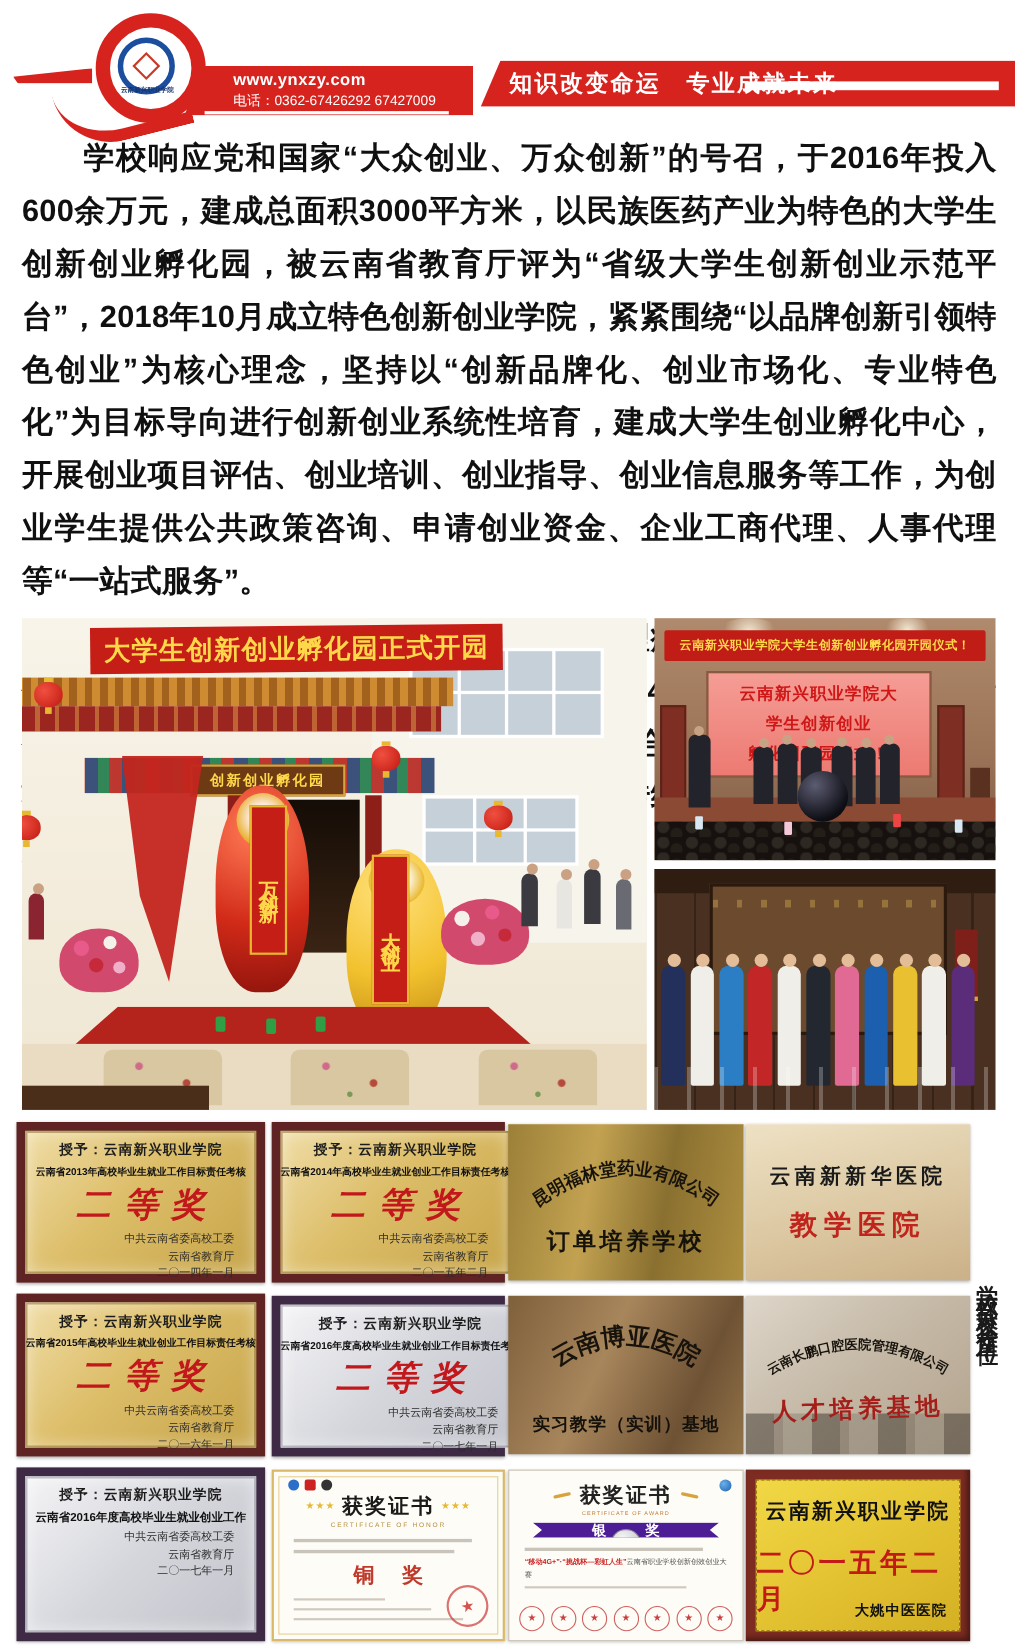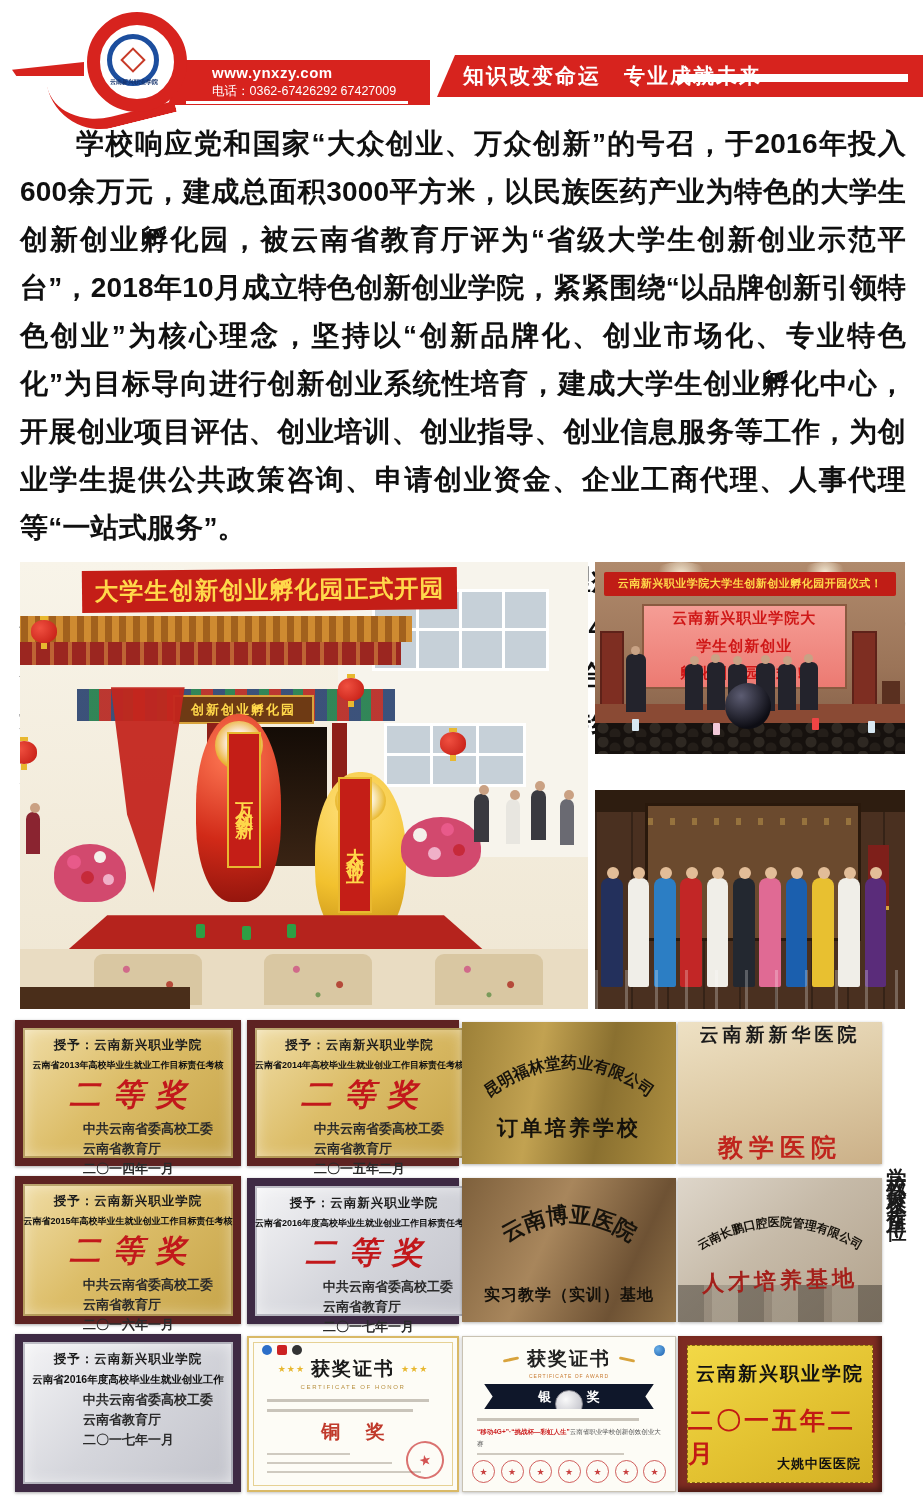--- a/index.html
+++ b/index.html
@@ -30,21 +30,21 @@
   .hdr-slogan{color:#fff;font-weight:bold;font-size:21px;letter-spacing:2px;margin-left:26px;white-space:pre;}
   .hdr-stripe{left:677px;top:74px;width:231px;height:8px;background:#fff;z-index:2;}
 
   
   .intro{left:20px;top:120px;width:886px;color:#101010;}
   .intro p{margin:0;font-size:28px;line-height:48px;text-align:justify;text-indent:2em;
            font-weight:600;letter-spacing:.2px;}
   .intro p + p{margin-top:4px;}
 
   
-  .photo{overflow:hidden;background:#d8d0c0;font-family:Liberation Serif, serif;}
+  .photo{overflow:hidden;background:#d8d0c0;}
   .ph1{left:20px;top:562px;width:568px;height:447px;background:linear-gradient(#f8f4e9,#efe6d2);}
   .ph1 .bldg{left:56%;top:0;width:44%;height:66%;background:#f7f4ec;}
   .ph1 .win{background:#fff;padding:3px;display:grid;gap:3px;}
   .ph1 .win i{background:#c6d0d8;display:block;}
   .ph1 .banner{left:11%;top:1.5%;width:66%;height:9.5%;background:#c41e17;transform:rotate(-.6deg);
       display:flex;align-items:center;justify-content:center;color:#ffd84a;font-weight:bold;font-size:24px;letter-spacing:1px;}
   .ph1 .tiles{left:-1%;top:12%;width:70%;height:6%;
       background:repeating-linear-gradient(90deg,#cf8b31 0 7px,#a2611d 7px 14px);}
   .ph1 .beam{left:-1%;top:18%;width:68%;height:5%;background:#9b2620;
       background-image:repeating-linear-gradient(90deg,rgba(255,215,90,.35) 0 4px,transparent 4px 18px);}
@@ -75,21 +75,21 @@
   .ph1 .carpet{left:6%;top:79%;width:78%;height:10.5%;background:#b5231d;
       clip-path:polygon(12% 0,88% 0,100% 100%,0 100%);}
   .ph1 .can{width:9px;height:14px;background:#2f9e44;border-radius:2px;}
   .ph1 .chairs{left:0;bottom:0;width:100%;height:13.5%;background:#e9dcc2;}
   .ph1 .chair{position:absolute;bottom:6%;height:86%;width:19%;border-radius:9px 9px 0 0;
       background:#d9c7a2;background-image:radial-gradient(circle at 30% 30%,#d06a8a 3px,transparent 4px),
       radial-gradient(circle at 70% 60%,#b54a3a 3px,transparent 4px),
       radial-gradient(circle at 50% 80%,#7a9a5a 2px,transparent 3px);}
   .ph1 .table{left:0;bottom:0;width:30%;height:5%;background:#4a2e1a;}
 
-  .ph2{left:595px;top:562px;width:310px;height:192px;background:linear-gradient(180deg,#b08a6c,#9b7458 55%,#7e5a44);}
+  .ph2{left:595px;top:562px;width:310px;height:220px;background:linear-gradient(180deg,#b08a6c,#9b7458 55%,#7e5a44);}
   .ph2 .glow{border-radius:50%;background:radial-gradient(circle,rgba(255,250,230,.85),rgba(255,250,230,0) 70%);}
   .ph2 .banner{left:3%;top:5%;width:94%;height:12.5%;background:#c01d16;border-radius:2px;
       display:flex;align-items:center;justify-content:center;color:#ffd84a;font-weight:bold;font-size:11px;letter-spacing:.5px;}
   .ph2 .screen{left:15%;top:22%;width:65%;height:42%;background:linear-gradient(#f59d95,#ec7a72);
       border:2px solid #8a5a40;display:flex;flex-direction:column;align-items:center;justify-content:center;
       color:#cf1717;font-weight:bold;line-height:1.85;}
   .ph2 .screen div{font-size:15px;letter-spacing:1px;}
   .ph2 .door{top:36%;width:8%;height:42%;background:#7e2e22;box-shadow:inset 0 0 0 2px rgba(0,0,0,.25);}
   .ph2 .stagefloor{left:0;top:74%;width:100%;height:12%;background:#8a4a34;}
   .ph2 .fig{background:#23232c;border-radius:6px 6px 0 0;}
@@ -136,32 +136,32 @@
       box-shadow:inset 0 0 0 2px rgba(120,90,20,.45),inset 0 0 16px rgba(255,255,255,.55);}
   .goldf .plq-face{background:linear-gradient(135deg,#f0dda6,#dcbd68 45%,#c6a449);}
   .silvf .plq-face{background:linear-gradient(135deg,#f4f4f6,#d5d6dc 50%,#c2c3cb);
       box-shadow:inset 0 0 0 2px rgba(90,90,110,.35),inset 0 0 16px rgba(255,255,255,.7);}
   .plq-grant{font-family:"Liberation Serif","DejaVu Serif",serif;font-weight:bold;font-size:12.5px;
       color:#1c1c1c;margin-top:9px;letter-spacing:1px;white-space:nowrap;}
   .plq-title{font-weight:bold;font-size:9px;color:#101010;margin-top:5px;white-space:nowrap;}
   .plq-award{font-family:"Liberation Serif","DejaVu Serif",serif;font-style:italic;font-weight:bold;
       font-size:31px;color:#c2181b;letter-spacing:12px;text-indent:12px;margin-top:2px;white-space:nowrap;}
   .plq-award.long{font-size:26px;letter-spacing:5px;text-indent:5px;}
-  .plq-orgs{align-self:flex-end;margin-right:20px;margin-top:3px;font-size:13px;font-weight:bold;
-      color:#2a2a2a;text-align:left;line-height:1.55;}
+  .plq-orgs{align-self:flex-end;margin-right:20px;margin-top:3px;font-size:10px;font-weight:normal;
+      color:#2a2a2a;text-align:right;line-height:1.55;}
 
   .metal{width:100%;height:100%;position:relative;display:flex;flex-direction:column;align-items:center;
       justify-content:flex-end;box-shadow:0 1px 3px rgba(0,0,0,.3);}
   .arc-svg{position:absolute;top:2px;left:0;width:100%;height:60%;}
   .arc-text{font-weight:bold;fill:#17130c;font-family:"Liberation Sans",sans-serif;}
   #c3 .metal{background:linear-gradient(100deg,#9c8038,#c2a251 35%,#8a7030 65%,#ae8f40);}
   #c3 .metal-line{font-size:21px;letter-spacing:3px;margin-bottom:22px;color:#15120c;font-weight:bold;}
   #c7 .metal{background:linear-gradient(115deg,#7e603c,#a8865c 40%,#6e5234 75%,#927348);}
   #c7 .metal-line{font-size:16px;letter-spacing:1px;margin-bottom:16px;color:#14100a;font-weight:bold;}
-  #c4 .metal{background:linear-gradient(165deg,#eee1c4,#dcc8a2 55%,#cbb088);justify-content:space-between;gap:15px;}
+  #c4 .metal{background:linear-gradient(165deg,#eee1c4,#dcc8a2 55%,#cbb088);justify-content:center;gap:15px;}
   #c4 .ml1{font-family:"Liberation Serif","DejaVu Serif",serif;font-size:19px;font-weight:bold;color:#1a1a1a;letter-spacing:4px;}
   #c4 .ml2{font-size:25px;font-weight:bold;color:#c0251d;letter-spacing:6px;}
   #c8 .metal{background:linear-gradient(140deg,#ded6ca,#c6baa8 45%,#b2a28c);}
   #c8 .shelf{position:absolute;bottom:0;left:0;width:100%;height:26%;opacity:.5;
       background:repeating-linear-gradient(90deg,#3a342c 0 26px,#6a6054 26px 34px,#8a8274 34px 60px);}
   #c8 .metal-line{font-size:22px;letter-spacing:4px;margin-bottom:26px;color:#a41f1a;font-weight:bold;z-index:2;
       transform:rotate(-2deg);}
 
   .cert{width:100%;height:100%;background:#fdfcf6;box-sizing:border-box;position:relative;
       box-shadow:0 1px 3px rgba(0,0,0,.25);}
@@ -181,21 +181,21 @@
       justify-content:center;font-size:14px;transform:rotate(-12deg);}
 
   #c11 .cert{border:1px solid #c9c2b2;}
   .c11-top{margin-top:9px;display:flex;align-items:center;justify-content:center;gap:8px;}
   .wheat{width:16px;height:3px;background:#d8a33c;transform:rotate(-12deg);border-radius:2px;}
   .wheat.r{transform:rotate(12deg);}
   .c11-title{font-family:"Liberation Serif","DejaVu Serif",serif;font-size:19px;font-weight:bold;color:#222;letter-spacing:2px;}
   .c11-logo{position:absolute;top:8px;right:10px;width:11px;height:11px;border-radius:50%;
       background:radial-gradient(circle at 35% 35%,#6ab0e8,#1c5fae);}
   .c11-sub{text-align:center;font-size:5px;color:#c87a30;letter-spacing:1px;margin-top:1px;}
-  .ribbon{position:relative;margin:5px auto 0;width:80%;height:25px;background:#0f172a;
+  .ribbon{position:relative;margin:5px auto 0;width:80%;height:14px;background:#4c1d95;
       clip-path:polygon(0 0,100% 0,95% 50%,100% 100%,0 100%,5% 50%);
       display:flex;align-items:center;justify-content:center;color:#fff;font-weight:bold;
       font-size:13px;letter-spacing:16px;text-indent:16px;}
   .medal{position:absolute;left:50%;top:6px;transform:translateX(-50%);width:26px;height:26px;border-radius:50%;
       border:1px solid #8a8a92;background:radial-gradient(circle at 38% 32%,#fafafa,#b4b4be);z-index:3;}
   .c11-body{margin:9px 14px 0;font-size:6.5px;line-height:1.8;color:#555;}
   .c11-hl{color:#c22;font-weight:bold;}
   .seals{position:absolute;bottom:8px;left:9px;right:9px;display:flex;justify-content:space-between;}
   .seal{width:21px;height:21px;border-radius:50%;border:1.5px solid rgba(190,30,30,.7);
       color:rgba(190,30,30,.85);font-size:9px;display:flex;align-items:center;justify-content:center;}

